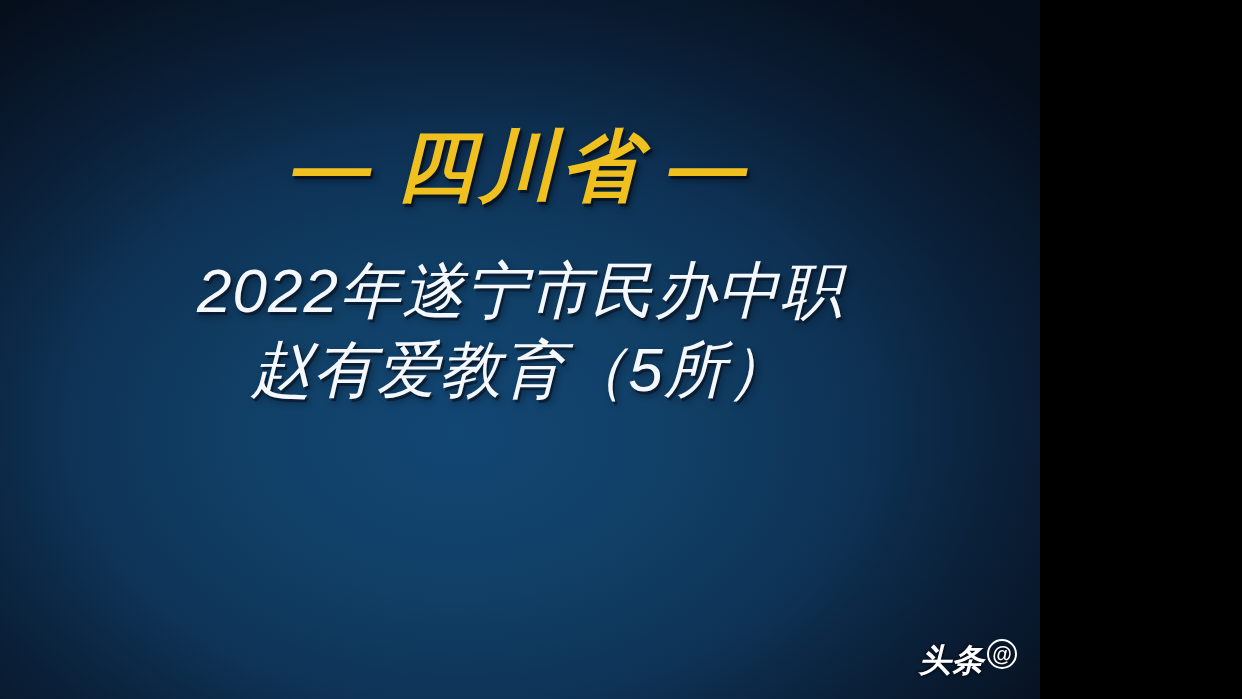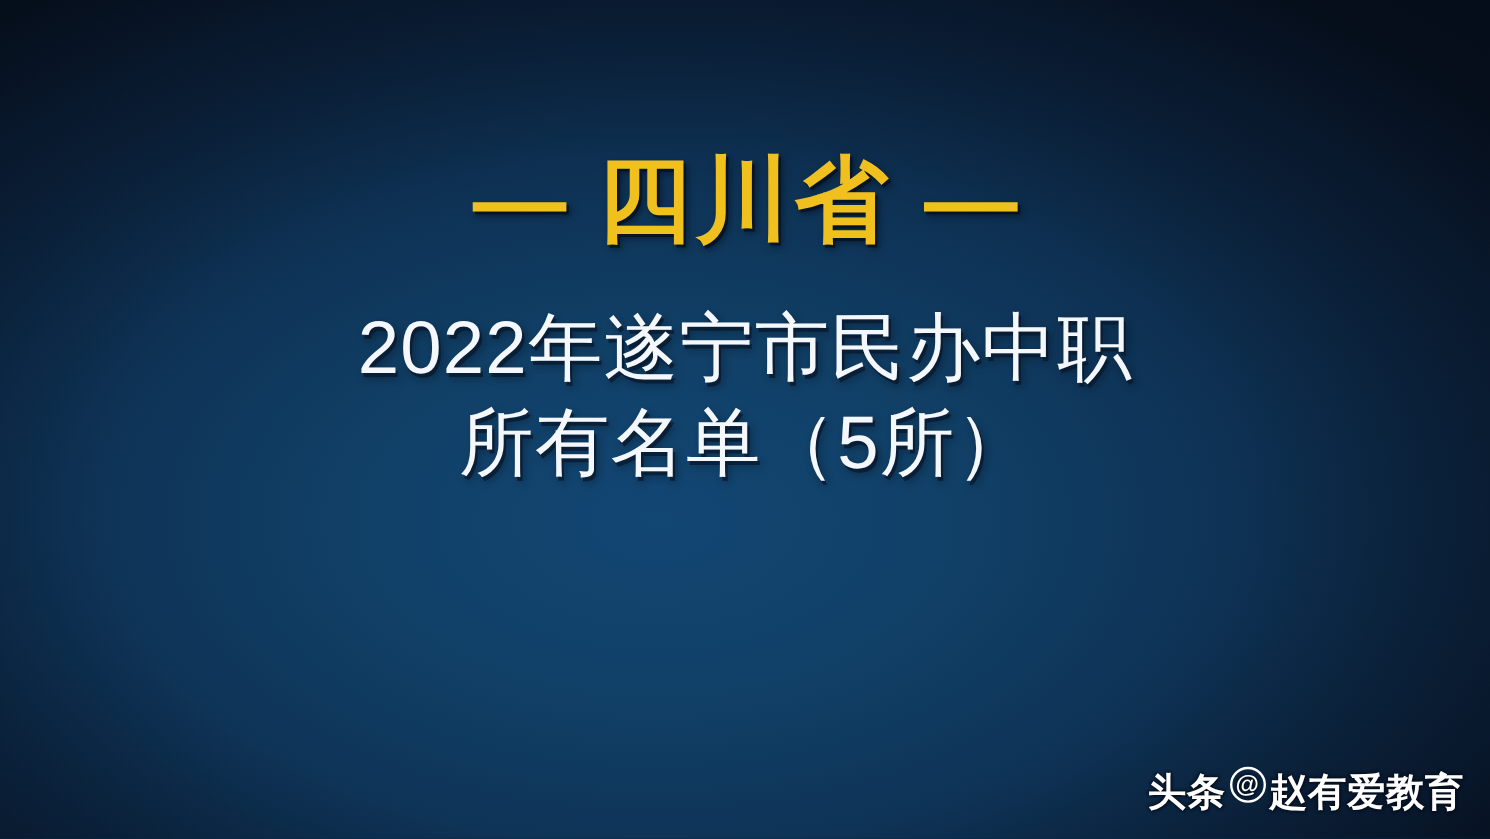--- a/index.html
+++ b/index.html
@@ -6,32 +6,33 @@
     margin: 0;
     padding: 0;
     background: #000;
   }
   body {
     font-family: "Liberation Sans", "DejaVu Sans", sans-serif;
   }
 
   #slide {
     position: relative;
-    width: 1242px;
+    width: 1040px;
     height: 699px;
     overflow: hidden;
     background-color: #0f3c66;
     background-image:
       radial-gradient(ellipse 78% 82% at 44% 62%,
         #124673 0%,
         #114067 26%,
         #0e3356 48%,
         #0c2744 66%,
         #0a1c33 84%,
         #081428 100%);
+    font-style: italic;
   }
 
   
   #slide::after {
     content: "";
     position: absolute;
     inset: 0;
     pointer-events: none;
     background:
       radial-gradient(ellipse 70% 75% at 45% 60%,
@@ -134,24 +135,23 @@
 <div id="slide">
 
   <div class="title-block">
 
     <div class="heading">
       <span class="dash">—</span><span class="heading-text">四川省</span><span class="dash">—</span>
     </div>
 
     <div class="subtitle">
       <span class="subtitle-line">2022年遂宁市民办中职</span>
-      <span class="subtitle-line">所有名单（5所）</span>
+      <span class="subtitle-line">赵有爱教育（5所）</span>
     </div>
 
   </div>
 
   <div class="watermark">
     <span class="wm-brand">头条</span>
     <span class="wm-at">@</span>
-    <span class="wm-name">赵有爱教育</span>
   </div>
 
 </div>
 
 </body></html>

